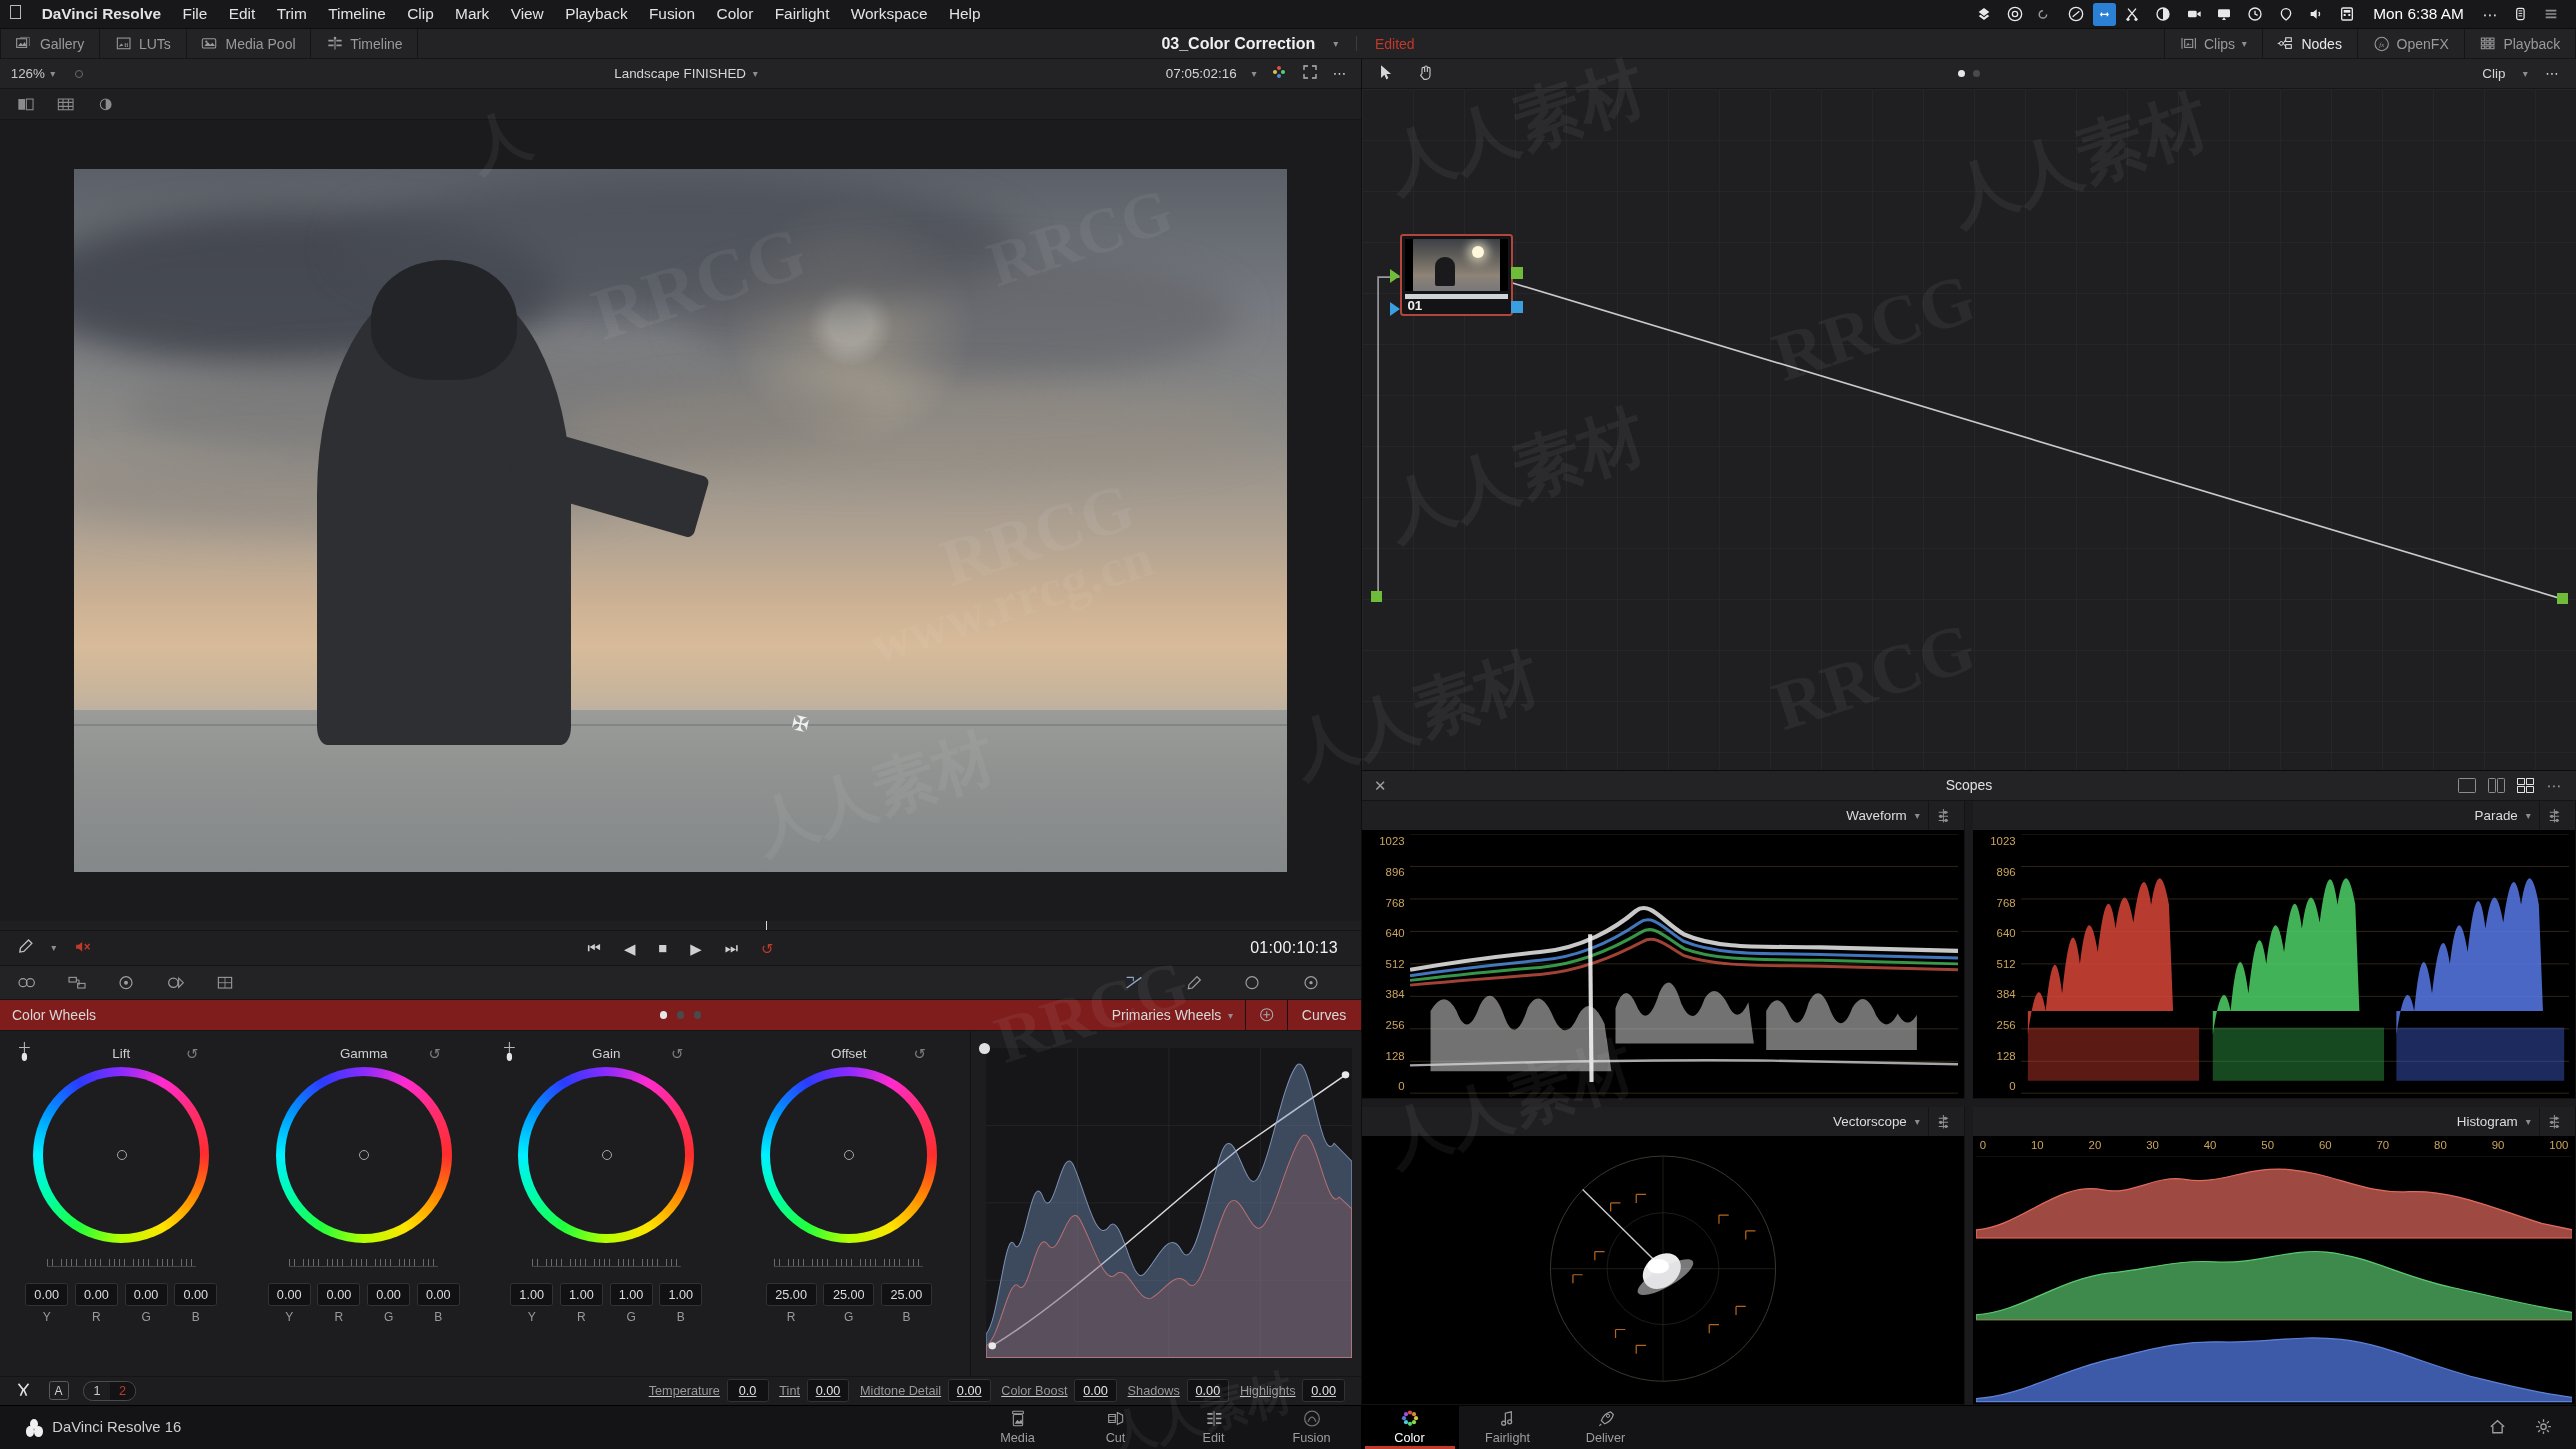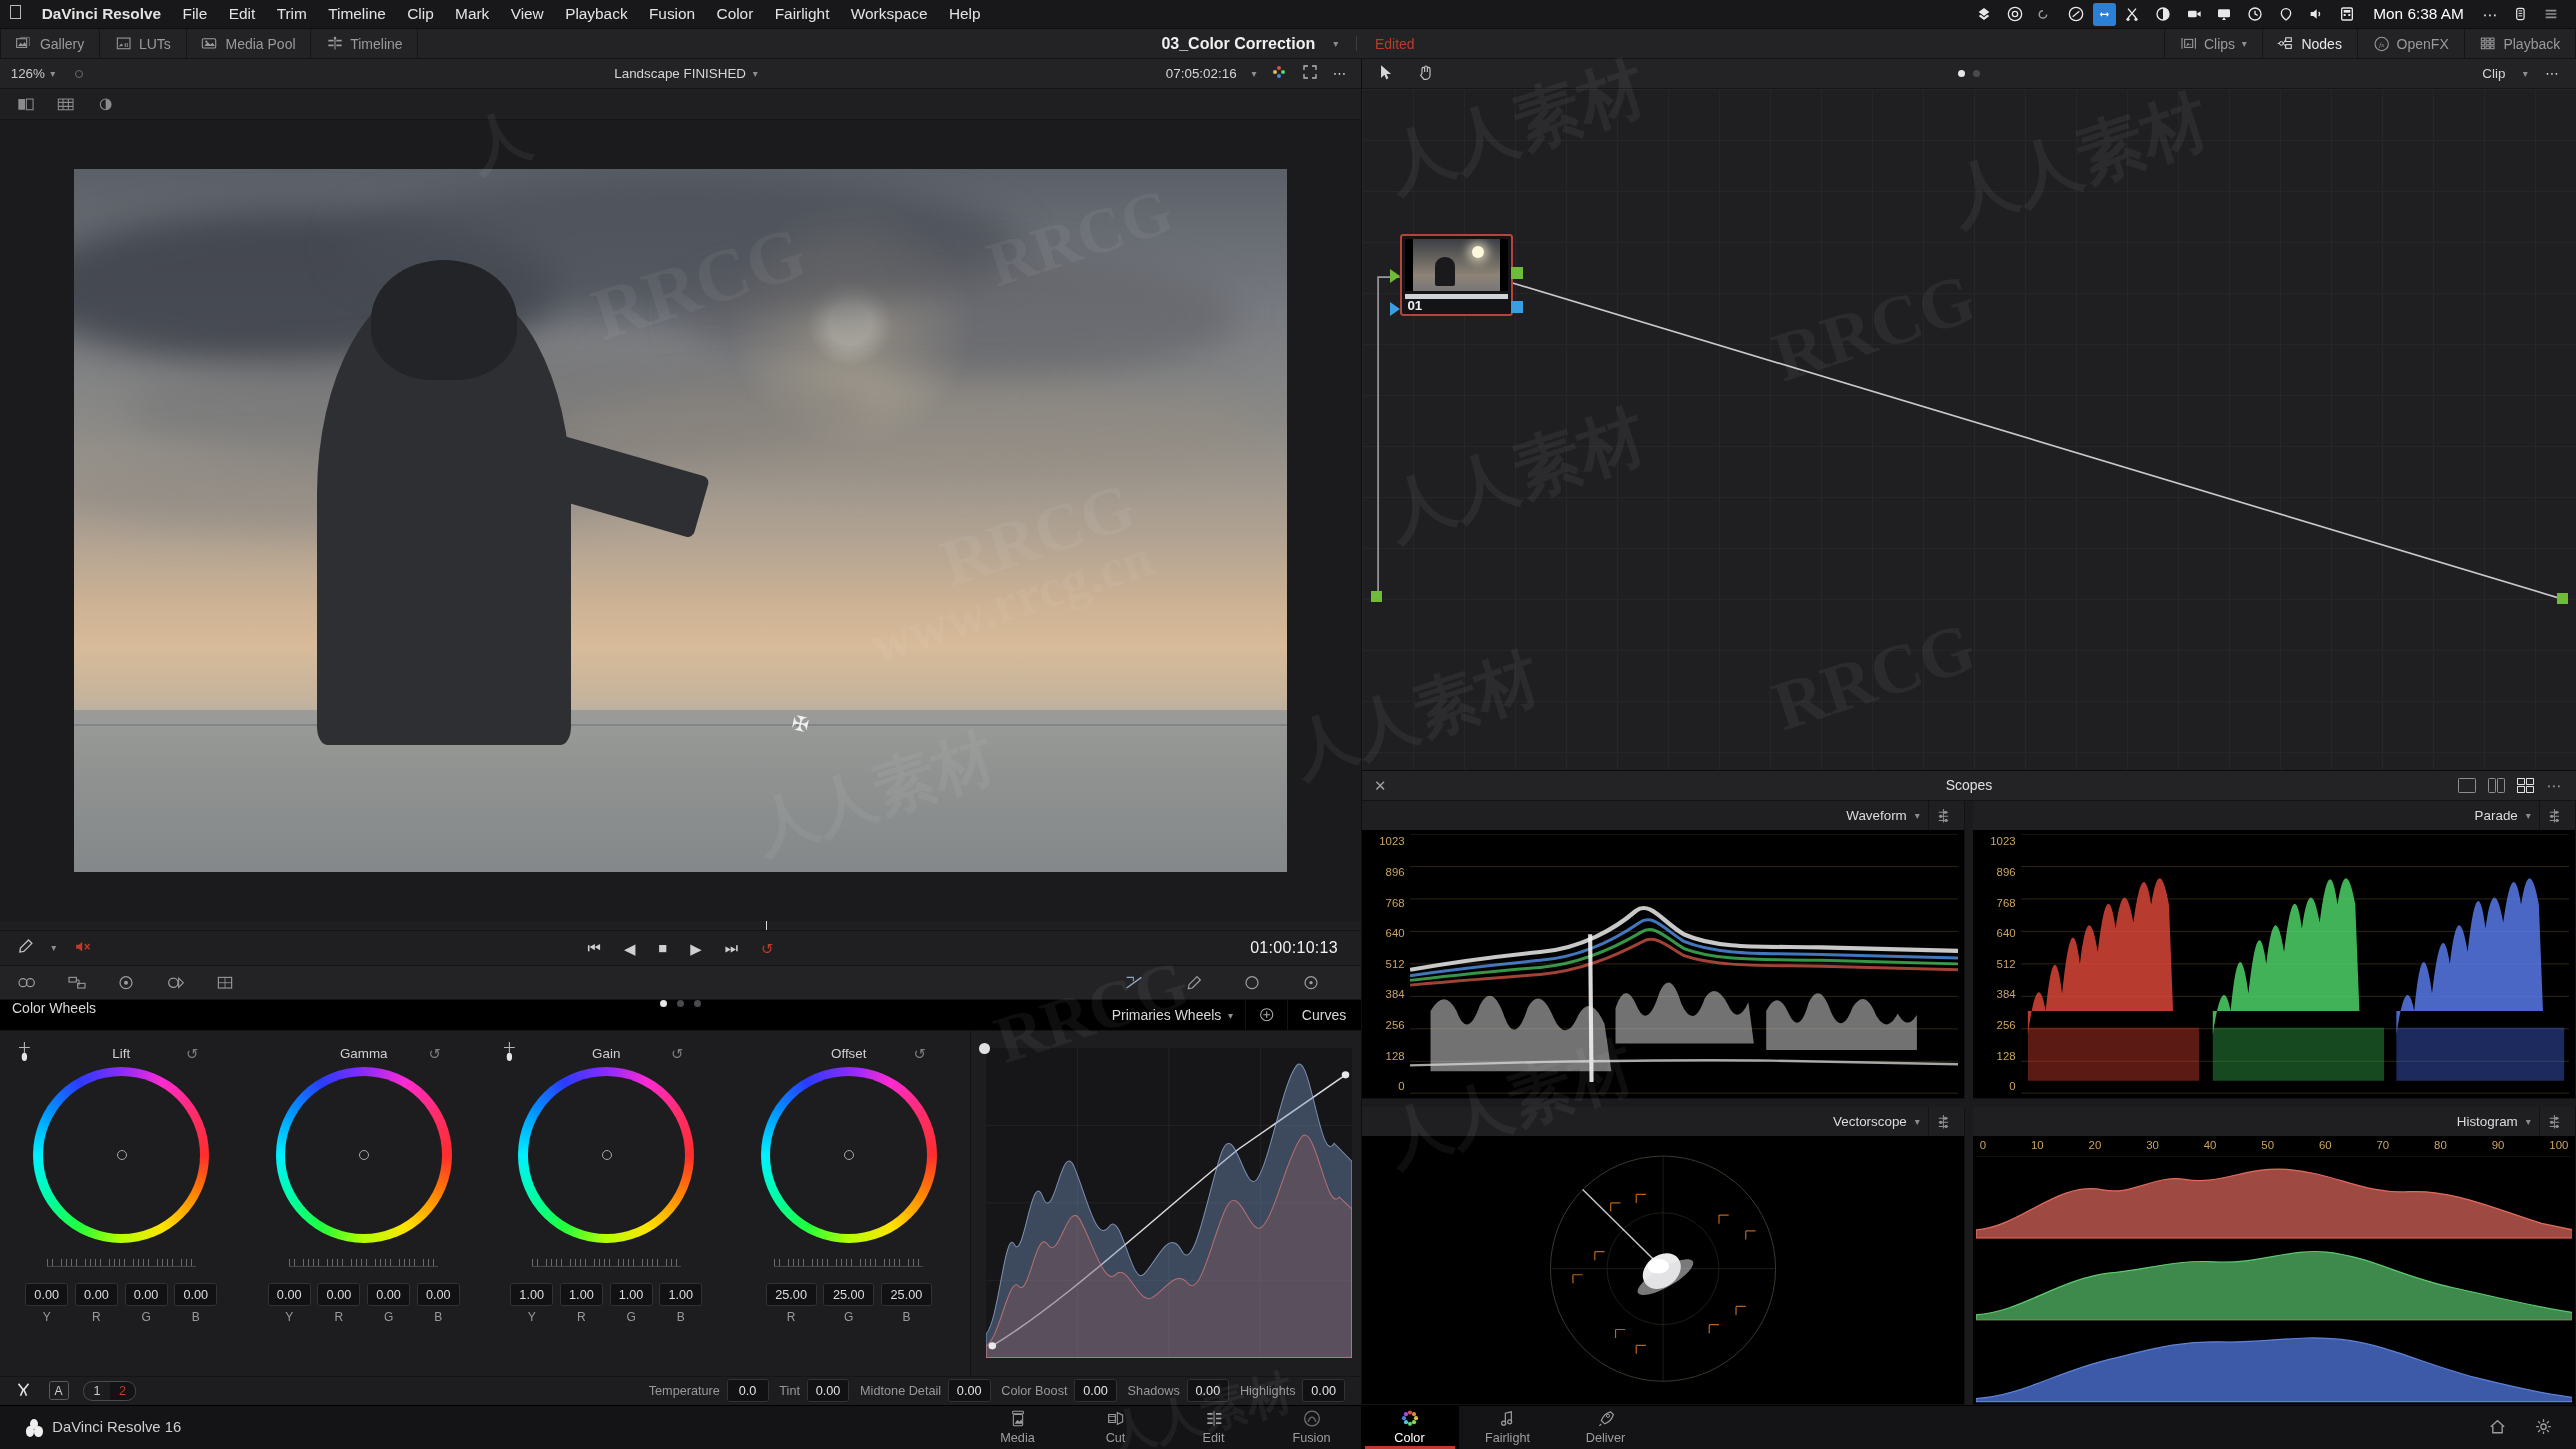--- a/index.html
+++ b/index.html
@@ -81,21 +81,21 @@
   .tp-tc { margin-left:auto; padding-right:23px; font-size:16px; color:#f2f2f2; letter-spacing:0.3px;}
   .loop { color:#c0392b; }
 
   .viewer-tools { height:35px; flex:0 0 35px; background:#232326; display:flex; align-items:center; border-top:0.7px solid #141415; border-bottom:0.7px solid #141415;}
   .vt-left { display:flex; align-items:center; gap:29.5px; padding-left:17.4px;}
   .vt-right { margin-left:auto; display:flex; align-items:center; gap:39px; padding-right:40px;}
   .vt-ico { color:#9d9da0; display:flex; align-items:center; justify-content:center; width:20px; height:19px;}
 
   
   .cw-panel { flex:0 0 405px; display:flex; flex-direction:column; background:#1d1d1f;}
-  .cw-head { height:31px; flex:0 0 31px; display:flex; align-items:flex-start; background:#000000; position:relative; border-bottom:0.7px solid #141415;}
+  .cw-head { height:31px; flex:0 0 31px; display:flex; align-items:center; background:#7f1d1d; position:relative; border-bottom:0.7px solid #141415;}
   .cw-title { font-size:14px; color:#d8d8d8; padding-left:12px;}
   .cw-dots { position:absolute; left:0; right:0; display:flex; justify-content:center; gap:9.4px; align-items:center;}
   .dot { width:7.4px; height:7.4px; border-radius:50%; background:#4a4a4e;}
   .dot.on { background:#e6e6e6;}
   .cw-right { margin-left:auto; display:flex; align-items:center; height:100%;}
   .cw-mode { font-size:14px; color:#d8d8d8; display:flex; gap:6.7px; align-items:center; padding:0 12px;}
   .cw-plus { padding:0 12px; border-left:0.7px solid #141415; border-right:0.7px solid #141415; height:100%; display:flex; align-items:center; color:#a9a9ac;}
   .cw-curves { font-size:14px; color:#d8d8d8; padding:0 14.8px 0 13.4px;}
 
   .cw-body { flex:1; display:flex; min-height:0;}
@@ -126,21 +126,21 @@
   .valbox { width:43px; text-align:center;}
   .valnum { background:#111113; border:0.7px solid #323236; border-radius:2.7px; font-size:12.7px; color:#dcdcdf; padding:3.4px 0;}
   .vallbl { font-size:12px; color:#9a9a9e; margin-top:4px;}
 
   .cw-bottom { height:29.5px; flex:0 0 29.5px; display:flex; align-items:center; background:#1d1d1f; border-top:0.7px solid #141415;}
   .cwb-left { display:flex; align-items:center; gap:14.8px; padding-left:14.8px;}
   .abtn { width:20px; height:19px; border:0.7px solid #5a5a5e; border-radius:2.7px; display:flex; align-items:center; justify-content:center; font-size:12px; color:#d0d0d3;}
   .vers { display:flex; border:0.7px solid #4a4a4e; border-radius:9.4px; overflow:hidden; height:20px;}
   .vers span { width:25.5px; display:flex; align-items:center; justify-content:center; font-size:12.7px; color:#c9c9cc;}
   .vers span.sel { background:#131315; color:#c0392b;}
-  .params { margin-left:auto; display:flex; gap:10.7px; padding-right:16px;}
+  .params { margin-left:auto; display:flex; gap:10.7px; padding-right:16px;text-decoration:underline;}
   .param { display:flex; align-items:center; gap:6.7px;}
   .plbl { font-size:12.7px; color:#98989c;}
   .pval { background:#111113; border:0.7px solid #323236; border-radius:2.7px; font-size:12.7px; color:#e2e2e5; padding:3.4px 8px; min-width:42px; text-align:center;}
 
   
   .curves-area { flex:1; position:relative; background:#1d1d1f;}
   .curves-inner { position:absolute; left:14.8px; right:9.4px; top:17.4px; bottom:17.4px; }
 
   
   .node-head { height:30px; flex:0 0 30px; background:#232326; display:flex; align-items:center; border-bottom:0.7px solid #151517; position:relative;}

